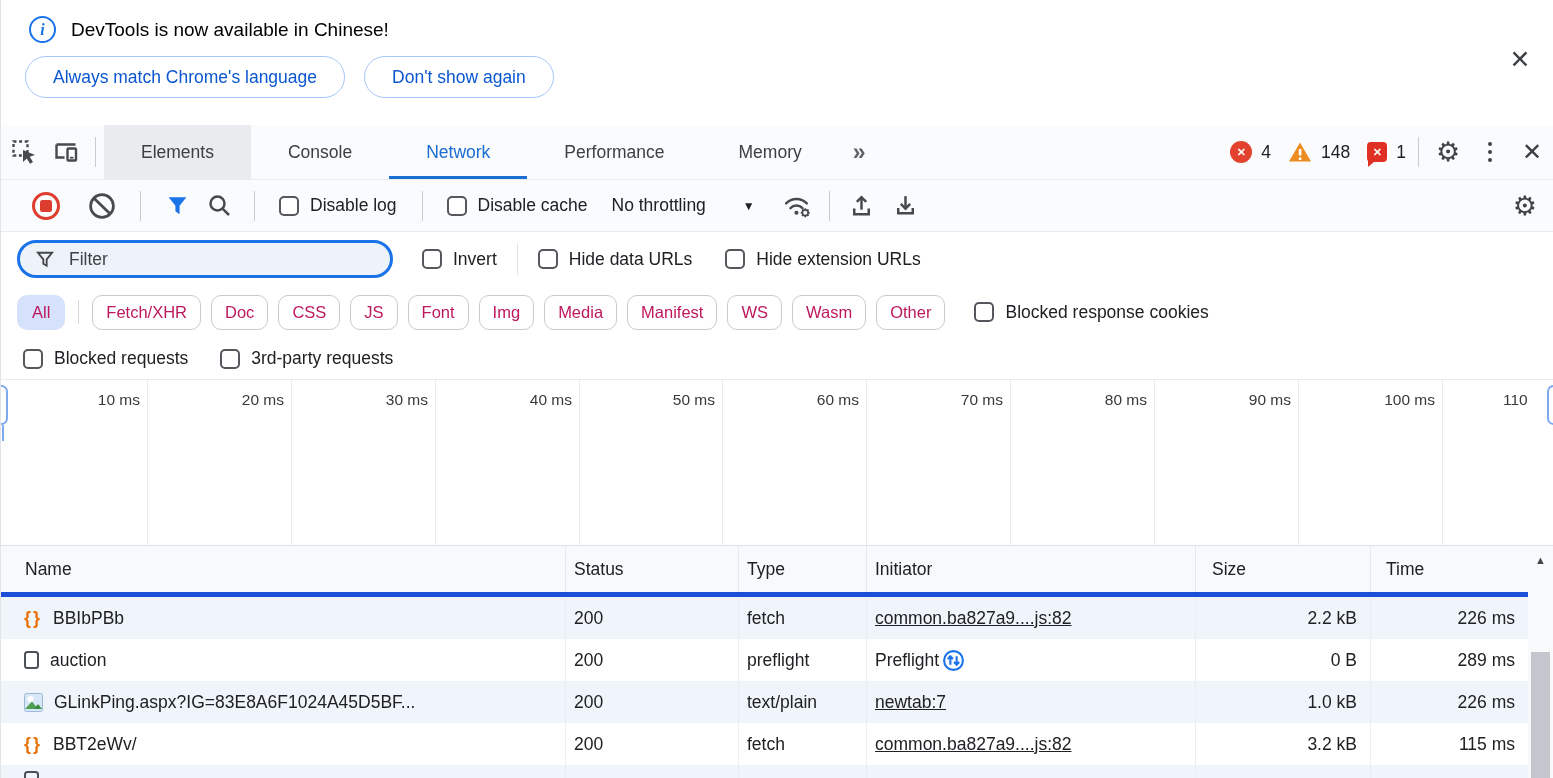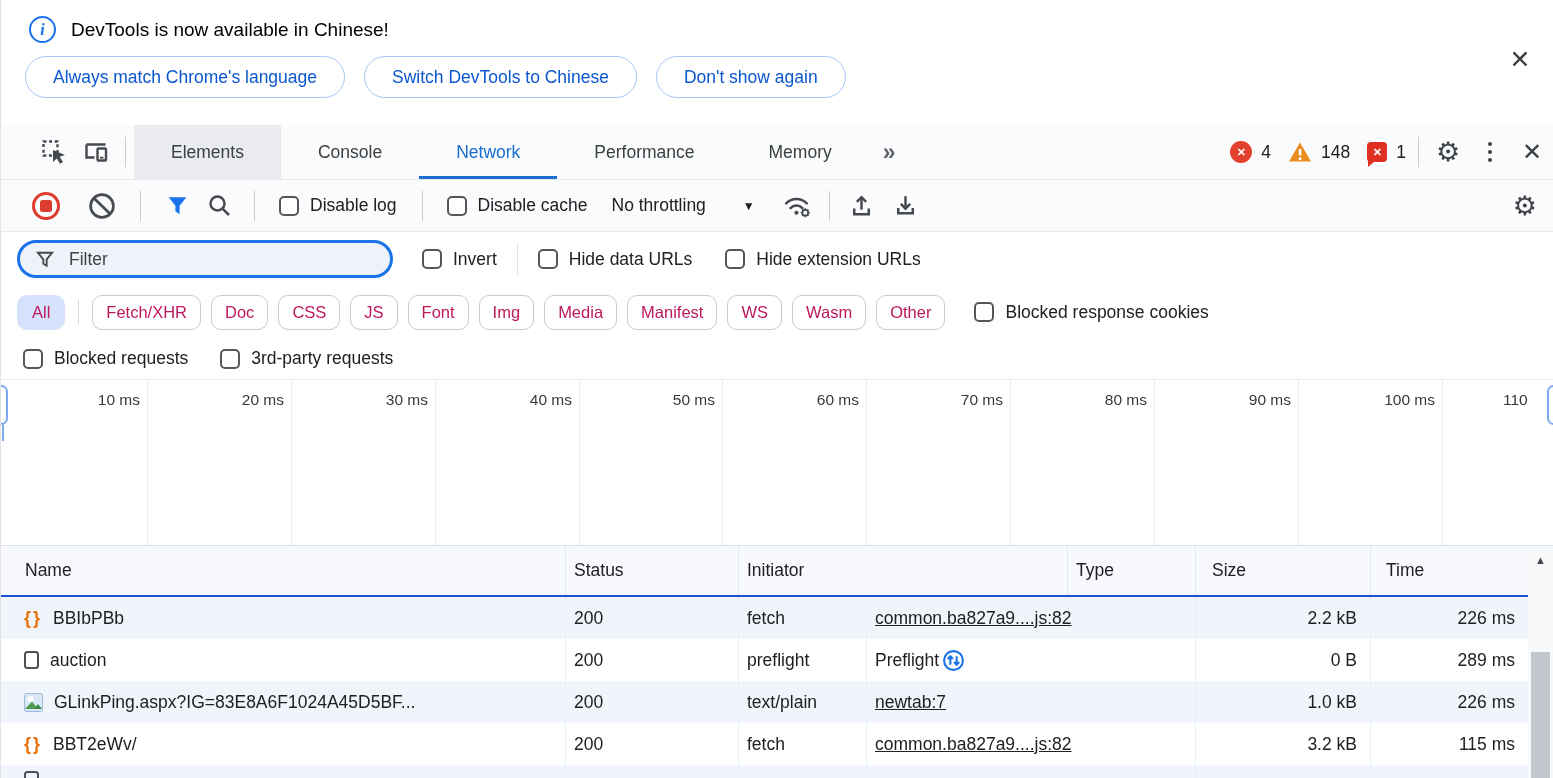--- a/index.html
+++ b/index.html
@@ -16,21 +16,21 @@
   .banner-title { font-size:19px; color:#000000; }
   .banner-buttons { display:flex; gap:19px; padding:13px 0 0 24px; }
   .banner-btn { height:42px; padding:0 27px; border:1.5px solid #a8c7fa; border-radius:21px;
                 background:#fff; color:#0b57d0; font-size:17.5px; display:flex; align-items:center;
                 cursor:pointer; white-space:nowrap; }
   .banner-close { position:absolute; top:42px; right:16px; width:34px; height:34px; display:flex;
                   align-items:center; justify-content:center; font-size:25px; color:#3c4043; cursor:pointer; }
 
   
   .tabbar { height:55px; background:#fafbfc; border-bottom:1px solid #e8eaed;
-            display:flex; align-items:stretch; padding-left:32px; }
+            display:flex; align-items:stretch; padding-left:2px; }
   .tb-icon { width:42px; display:flex; align-items:center; justify-content:center; cursor:pointer; }
   .vsep { width:1px; height:30px; background:#c9cbcf; align-self:center; margin:0 8px; }
   .tab { display:flex; align-items:center; padding:0 37px; font-size:17.5px; color:#3c4043;
          position:relative; cursor:pointer; white-space:nowrap; }
   .tab.highlight { background:#e9ebee; }
   .tab.active { color:#1a6dd1; }
   .tab.active::after { content:""; position:absolute; left:0; right:0; bottom:0; height:3px; background:#1a6dd1; }
   .more-tabs { display:flex; align-items:center; padding:0 14px; font-size:23px; color:#5f6368;
                font-weight:700; cursor:pointer; }
   .badges { margin-left:auto; display:flex; align-items:center; gap:9px; margin-right:4px; }
@@ -85,21 +85,21 @@
   .tick { position:absolute; top:11px; width:110px; text-align:right; font-size:15.5px; color:#37393b; }
   .tick.last { width:auto; text-align:left; }
   .handle-left { position:absolute; left:-6px; top:5px; width:13px; height:40px; border:2px solid #7faaf0;
                  border-radius:7px; background:#fff; cursor:ew-resize; }
   .handle-left::after { content:""; position:absolute; left:5px; top:38px; width:2px; height:16px; background:#7faaf0; }
   .handle-right { position:absolute; right:-7px; top:5px; width:13px; height:40px; border:2px solid #7faaf0;
                   border-radius:7px; background:#fff; cursor:ew-resize; }
 
   
   .rtable { position:relative; height:232px; background:#fff; }
-  .thead { height:51px; display:flex; background:#f7f9fc; border-bottom:2px solid #1d4ed8; font-size:17.5px; }
+  .thead { height:51px; display:flex; background:#f7f9fc; border-bottom:5px solid #1d4ed8; font-size:17.5px; }
   .th { display:flex; align-items:center; border-right:1px solid #e2e9f3; padding-left:8px; cursor:pointer; }
   .c-name { width:565px; padding-left:24px; }
   .c-status { width:173px; }
   .c-type { width:128px; }
   .c-init { width:329px; }
   .c-size { width:175px; }
   .c-time { width:158px; border-right:none; }
   .th.c-size { padding-left:16px; } .th.c-time { padding-left:15px; }
   .row { height:42px; display:flex; font-size:17.5px; background:#fff; cursor:pointer; }
   .row.stripe { background:#f0f5fc; }
@@ -126,21 +126,20 @@
 
 <div class="app">
 
   <div class="banner">
     <div class="banner-top">
       <span class="info-icon">i</span>
       <span class="banner-title">DevTools is now available in Chinese!</span>
     </div>
     <div class="banner-buttons">
       <div class="banner-btn">Always match Chrome's language</div>
-      <div class="banner-btn">Switch DevTools to Chinese</div>
       <div class="banner-btn">Don't show again</div>
     </div>
     <div class="banner-close">✕</div>
   </div>
 
   <div class="tabbar">
     <div class="tb-icon">
       <svg width="26" height="26" viewBox="0 0 26 26">
         <rect x="2.5" y="2.5" width="14" height="14" fill="none" stroke="#46494d" stroke-width="2.4" stroke-dasharray="3 2.6"></rect>
         <path d="M12 11 L24 16 L18.7 17.8 L22 23 L19 24.8 L15.8 19.6 L12 23 Z" fill="#46494d"></path>
@@ -325,22 +324,22 @@
     <span class="tick" style="left:1324px">100 ms</span>
     <span class="tick last" style="left:1502px">110</span>
     <div class="handle-left"></div>
     <div class="handle-right"></div>
   </div>
 
   <div class="rtable">
     <div class="thead">
       <div class="th c-name">Name</div>
       <div class="th c-status">Status</div>
+      <div class="th c-type">Type</div>
       <div class="th c-init">Initiator</div>
-      <div class="th c-type">Type</div>
       <div class="th c-size">Size</div>
       <div class="th c-time">Time</div>
     </div>
 
     <div class="row stripe">
       <div class="td c-name">
         <span class="braces">{}</span>
         <span>BBIbPBb</span>
       </div>
       <div class="td c-status">200</div>

